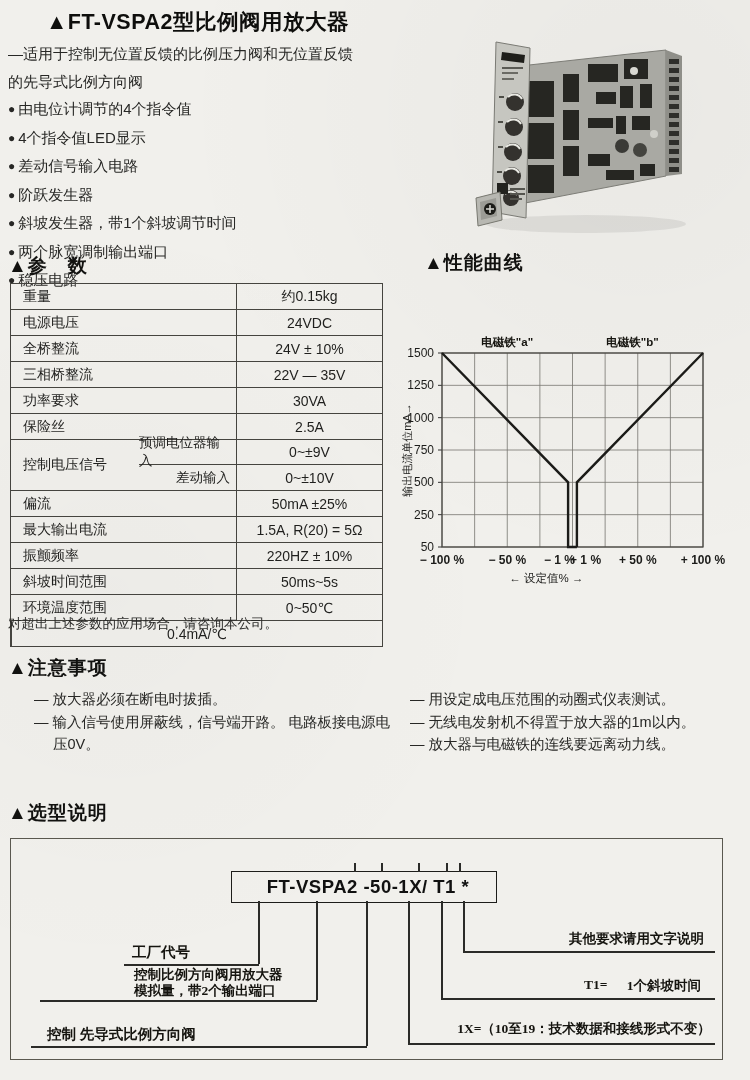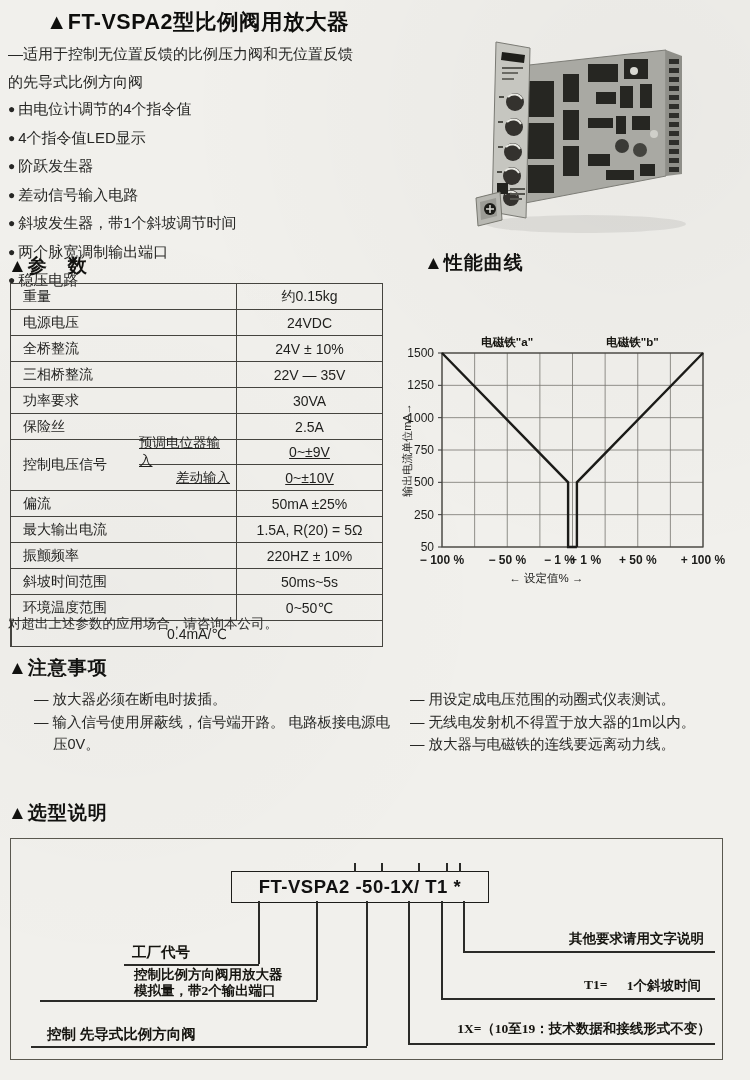--- a/index.html
+++ b/index.html
@@ -20,53 +20,53 @@
   #features .feat .blt{font-size:12px;margin-right:3px;vertical-align:1px;}
   
   #param-table{position:absolute;left:10px;top:283px;width:371px;border:1.5px solid #45443f;background:transparent;font-size:14px;}
   .prow{display:flex;height:25px;border-bottom:1px solid #45443f;}
   .prow:last-child{border-bottom:none;}
   .plabel{width:225px;display:flex;align-items:center;padding-left:12px;box-sizing:border-box;}
   .pvalue{flex:1;display:flex;align-items:center;justify-content:center;border-left:1px solid #45443f;}
   .ctl{display:flex;height:50px;border-bottom:1px solid #45443f;}
   .ctl .plabel{width:128px;}
   .ctl-right{flex:1;display:flex;flex-direction:column;}
-  .ctl-sub{display:flex;height:25px;box-sizing:border-box;text-decoration:underline;}
+  .ctl-sub{display:flex;height:25px;box-sizing:border-box;}
   .ctl-sub:first-child{border-bottom:1px solid #45443f;}
   .ctl-sublabel{width:97px;display:flex;align-items:center;justify-content:flex-end;padding-right:6px;box-sizing:border-box;font-size:13.5px;}
   #param-note{position:absolute;left:8px;top:615px;font-size:13.5px;color:#2a2a28;}
   
   .nlist{position:absolute;font-size:14.5px;line-height:22.5px;color:#272725;}
   .nitem{text-indent:-19px;padding-left:19px;}
   
   #select-box{position:absolute;left:10px;top:838px;width:711px;height:220px;border:1.5px solid #5a584f;}
   #model-box{position:absolute;left:220px;top:32px;width:256px;height:30px;border:1.6px solid #1d1d1a;
-    display:flex;align-items:center;justify-content:center;font-weight:700;font-size:18.5px;letter-spacing:0.5px;color:#111;}
+    display:flex;align-items:center;justify-content:center;font-weight:700;font-size:18.5px;letter-spacing:0.5px;color:#111;padding-left:8px;}
   .tick{position:absolute;width:1.5px;height:9px;background:#2b2b28;top:24px;}
   .vline{position:absolute;width:1.5px;background:#2b2b28;}
   .hline{position:absolute;height:1.5px;background:#2b2b28;}
   .dlabel{position:absolute;font-weight:700;font-size:13.5px;color:#15140f;
     font-family:"Liberation Serif","DejaVu Serif",serif;white-space:nowrap;margin-left:6px;}
   
   #chart{position:absolute;left:398px;top:325px;width:342px;height:272px;}
   #chart svg text{font-family:"Liberation Sans","DejaVu Sans",sans-serif;}
 </style>
 </head>
 <body>
 
 <div id="page">
 
   <div id="title">▲FT-VSPA2型比例阀用放大器</div>
 
   <div id="features">
       <div>—适用于控制无位置反馈的比例压力阀和无位置反馈的先导式比例方向阀</div>
       <div class="feat"><span class="blt">●</span><span>由电位计调节的4个指令值</span></div>
       <div class="feat"><span class="blt">●</span><span>4个指令值LED显示</span></div>
+      <div class="feat"><span class="blt">●</span><span>差动信号输入电路</span></div>
       <div class="feat"><span class="blt">●</span><span>阶跃发生器</span></div>
-      <div class="feat"><span class="blt">●</span><span>差动信号输入电路</span></div>
       <div class="feat"><span class="blt">●</span><span>斜坡发生器，带1个斜坡调节时间</span></div>
       <div class="feat"><span class="blt">●</span><span>两个脉宽调制输出端口</span></div>
       <div class="feat"><span class="blt">●</span><span>稳压电路</span></div>
     </div>
 
   <svg class="abs" style="left:468px;top:26px;" width="256" height="212" viewBox="0 0 256 212">
     <ellipse cx="118" cy="198" rx="100" ry="9" fill="rgba(0,0,0,0.07)"></ellipse>
 
     <polygon points="52,40 198,24 198,150 52,178" fill="#a9a9a3" stroke="#7d7d77" stroke-width="1"></polygon>
     <polygon points="198,24 214,30 214,148 198,150" fill="#8f8f89"></polygon>

